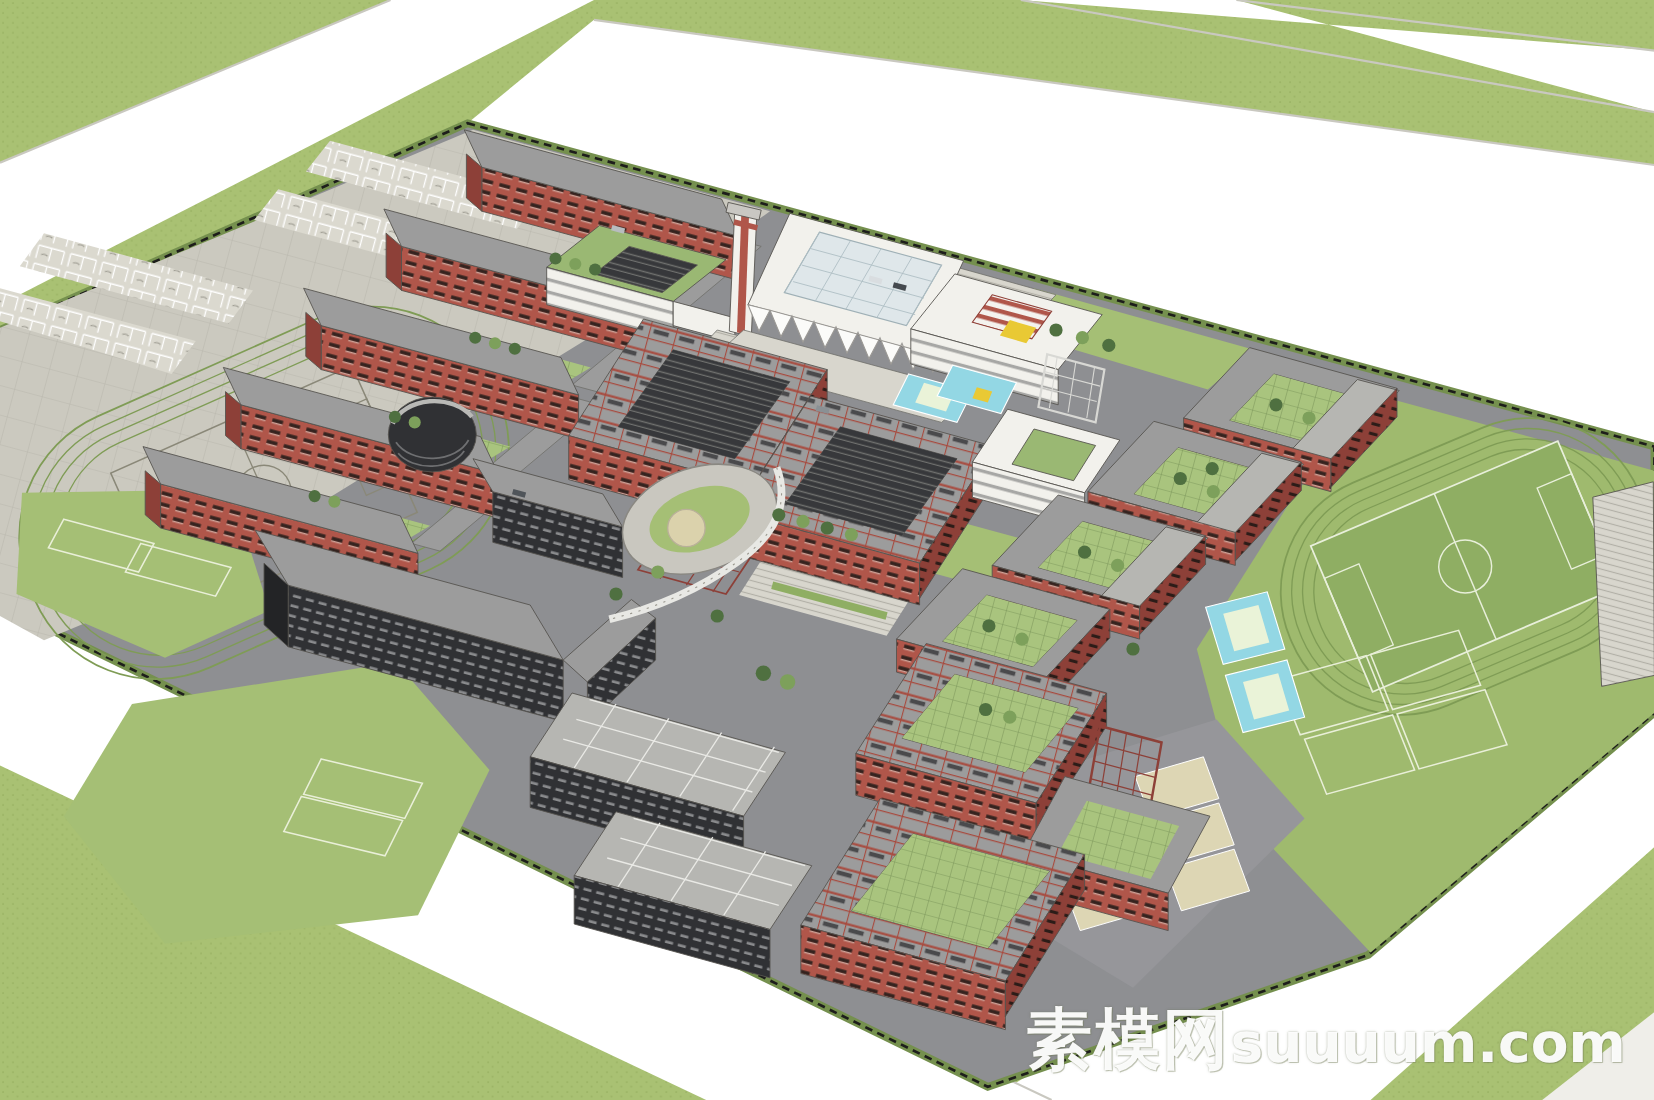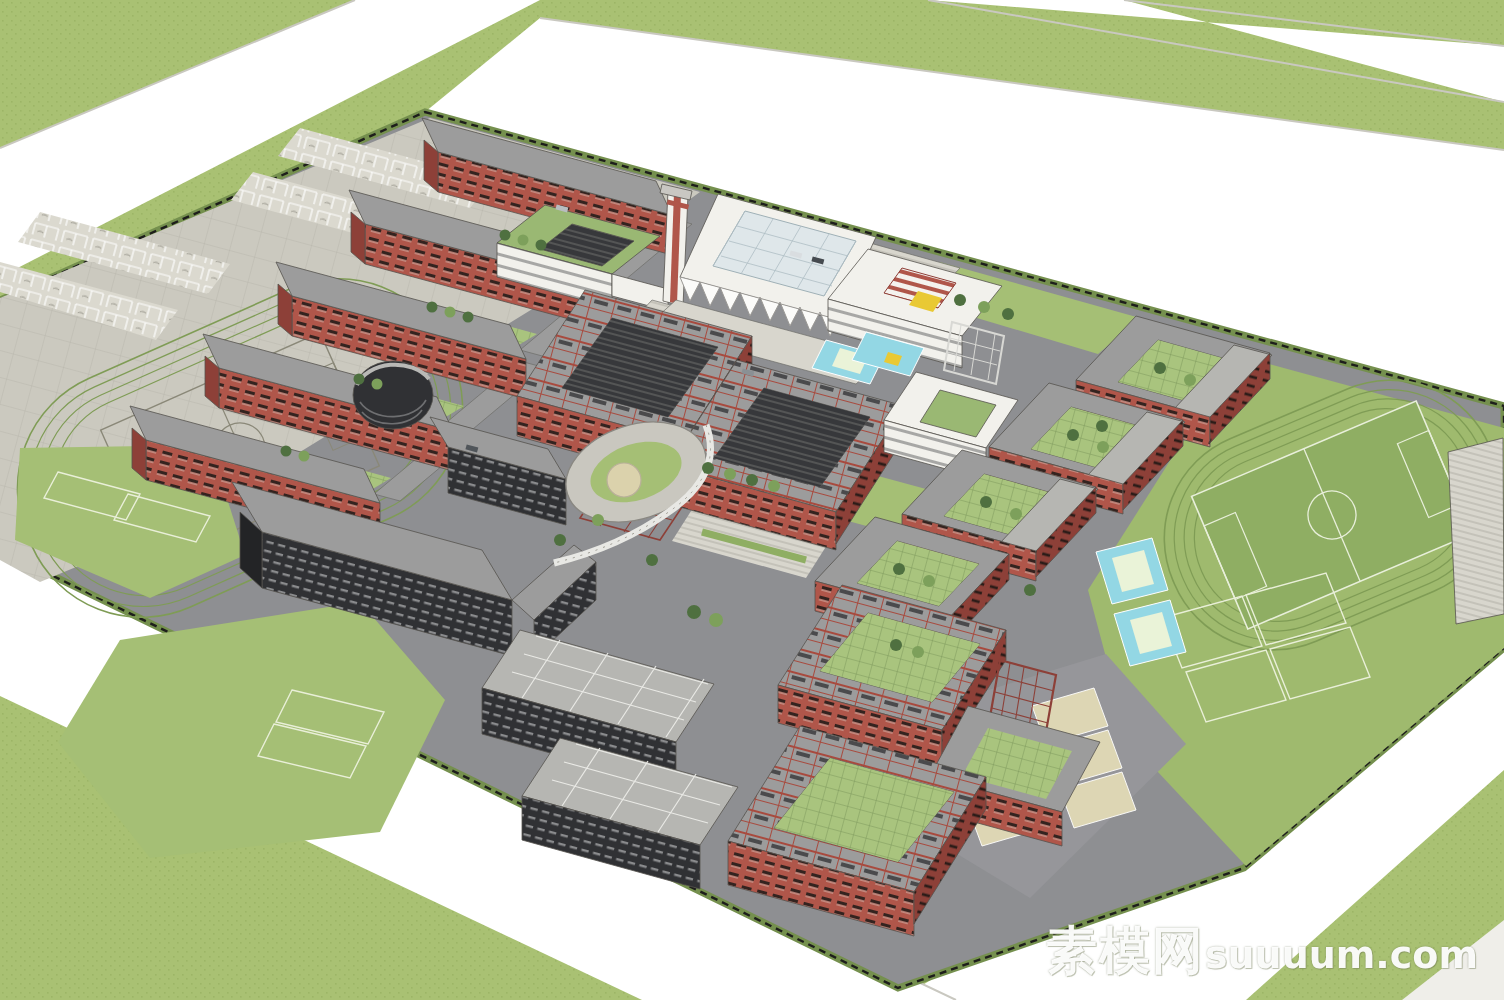--- a/index.html
+++ b/index.html
@@ -25,21 +25,21 @@
   .f-win{fill:var(--c-window_dark)}
   .s-fence{stroke:var(--c-fence)}
   .s-track{stroke:var(--c-track_line)} .s-fline{stroke:var(--c-field_line)}
   .s-redln{stroke:var(--c-building_red_dark)}
   .bld{stroke:#55534e;stroke-width:.8;}
   .thin{stroke:#6d6d68;stroke-width:.7;}
   .court{fill:none;stroke:#e9efd8;stroke-width:1.4;}
   #watermark{position:absolute;right:26px;bottom:14px;color:rgba(255,255,255,.95);
      text-shadow:0 0 2px rgba(90,100,70,.55),1px 1px 0 rgba(120,130,90,.35);
      font-weight:bold;letter-spacing:2px;white-space:nowrap;}
-  #watermark .cn{font-size:51px;} #watermark .en{font-size:38px;letter-spacing:0;}
+  #watermark .cn{font-size:60px;} #watermark .en{font-size:50px;letter-spacing:0;}
 </style>
 </head>
 <body>
 
 <div id="stage">
 <svg width="1504" height="1000" viewBox="0 0 1504 1000">
 <defs>
   <pattern id="pGrass" width="9" height="9" patternUnits="userSpaceOnUse">
     <rect width="9" height="9" class="f-grass"></rect>
           <rect x="2" y="2" width="1.6" height="1.6" class="f-grassd"></rect>

